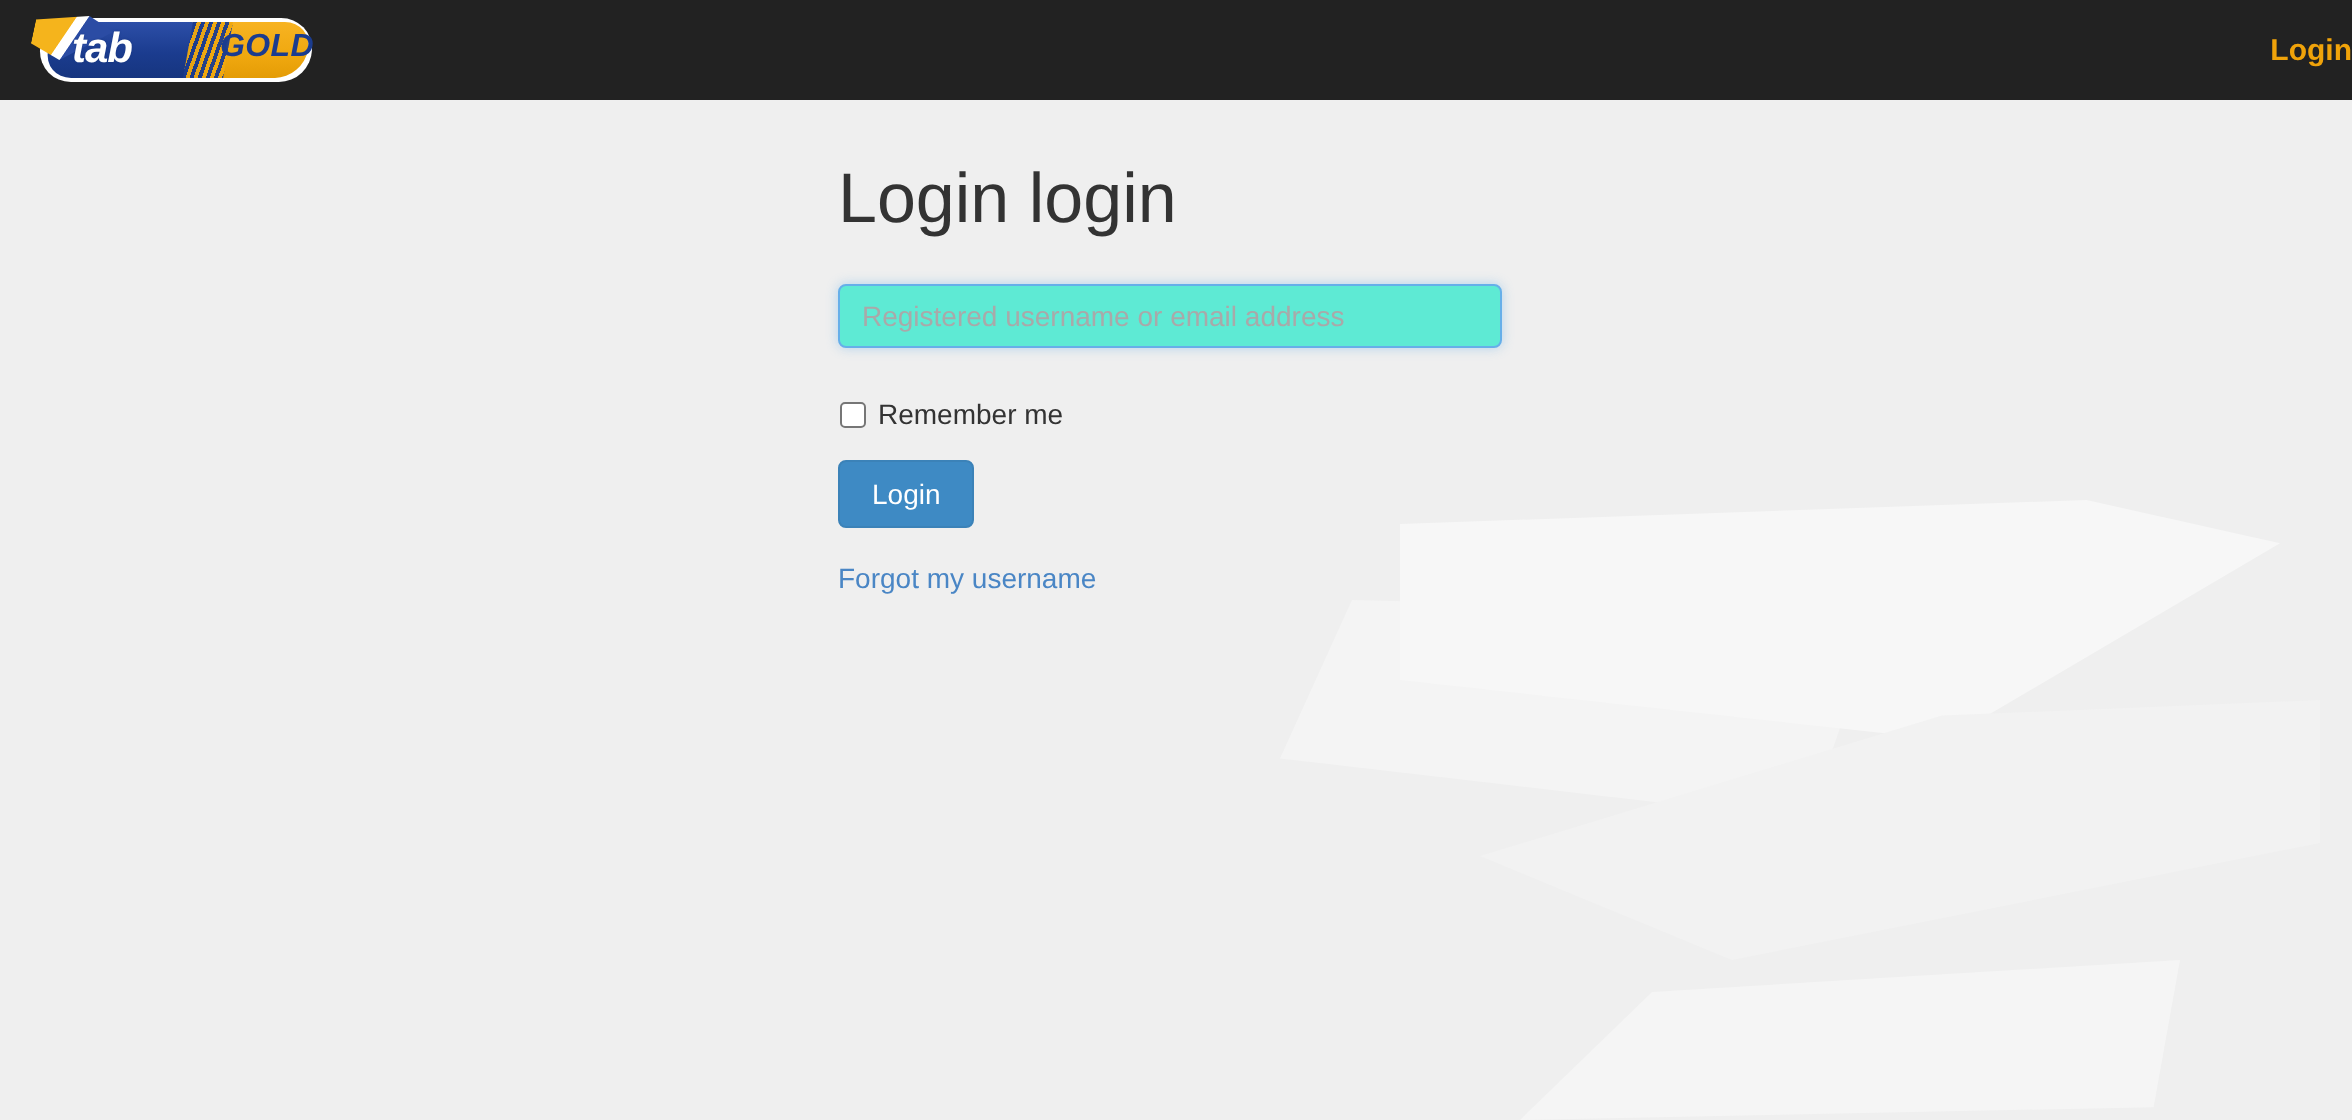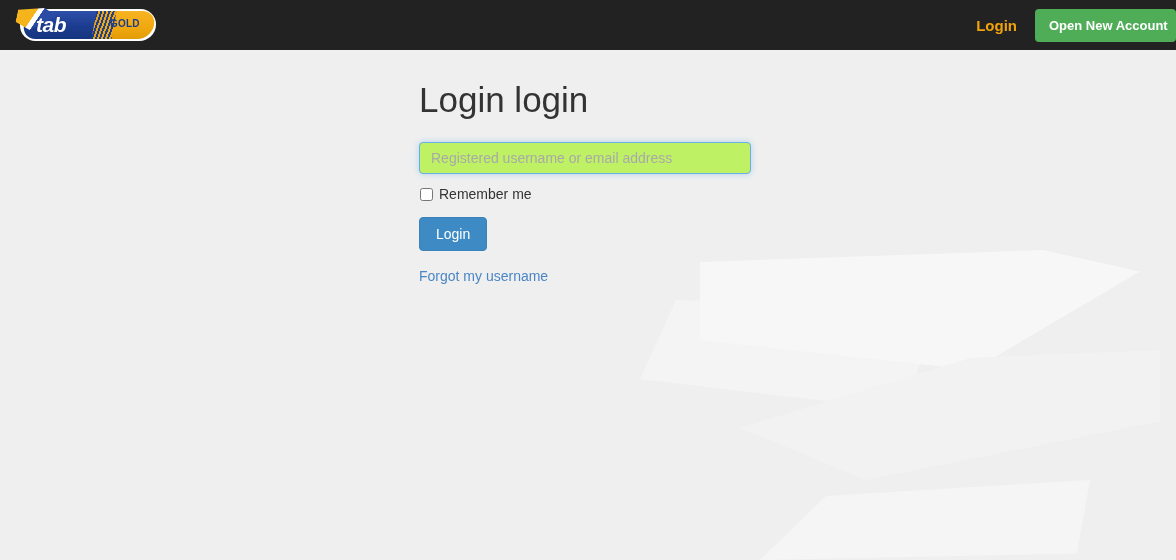--- a/index.html
+++ b/index.html
@@ -145,22 +145,23 @@
     color: #ffffff;
     letter-spacing: -0.5px;
     text-shadow: 0 0 1px #16357f;
     line-height: 26px;
   }
   .logo-text-gold {
     position: absolute;
     left: 96px;
     top: 9px;
     font-family: "Liberation Sans", sans-serif;
-    font-size: 10px;
-    font-weight: bold;
+    font-size: 16px;
+    font-weight: bold;
+    font-style: italic;
     color: #1b3c8f;
     letter-spacing: 0.2px;
     line-height: 16px;
   }
 
   
   #main-nav {
     display: flex;
     align-items: center;
     gap: 28px;
@@ -222,25 +223,25 @@
     width: 332px;
   }
   .form-input {
     display: block;
     width: 332px;
     height: 32px;
     padding: 4px 11px;
     font-size: 14px;
     font-family: "Liberation Sans", sans-serif;
     color: #555555;
-    background: #bef264;
+    background: #5eead4;
     border: 1px solid #cccccc;
     border-radius: 4px;
     outline: none;
-    margin-bottom: 11px;
+    margin-bottom: 24px;
   }
   .form-input::placeholder { color: #a9a9a9; }
   .form-input.focused {
     border-color: #66afe9;
     box-shadow: 0 0 6px rgba(102,175,233,.45);
   }
   .checkbox-row {
     display: flex;
     align-items: center;
     margin: 0 0 14px 0;
@@ -296,21 +297,20 @@
     <div class="logo-gold"></div>
     <div class="logo-stripes"></div>
     <div class="logo-swoosh"></div>
     <div class="logo-text-tab">tab</div>
     <div class="logo-text-gold">GOLD</div>
   </div>
 
 
   <div id="header-right">
     <a id="login-link" href="#">Login</a>
-    <button id="open-account-btn">Open New Account</button>
   </div>
 
 </header>
 
 <main id="main-content">
 
   <h1 id="page-title">Login login</h1>
 
   <form class="login-form">
 

